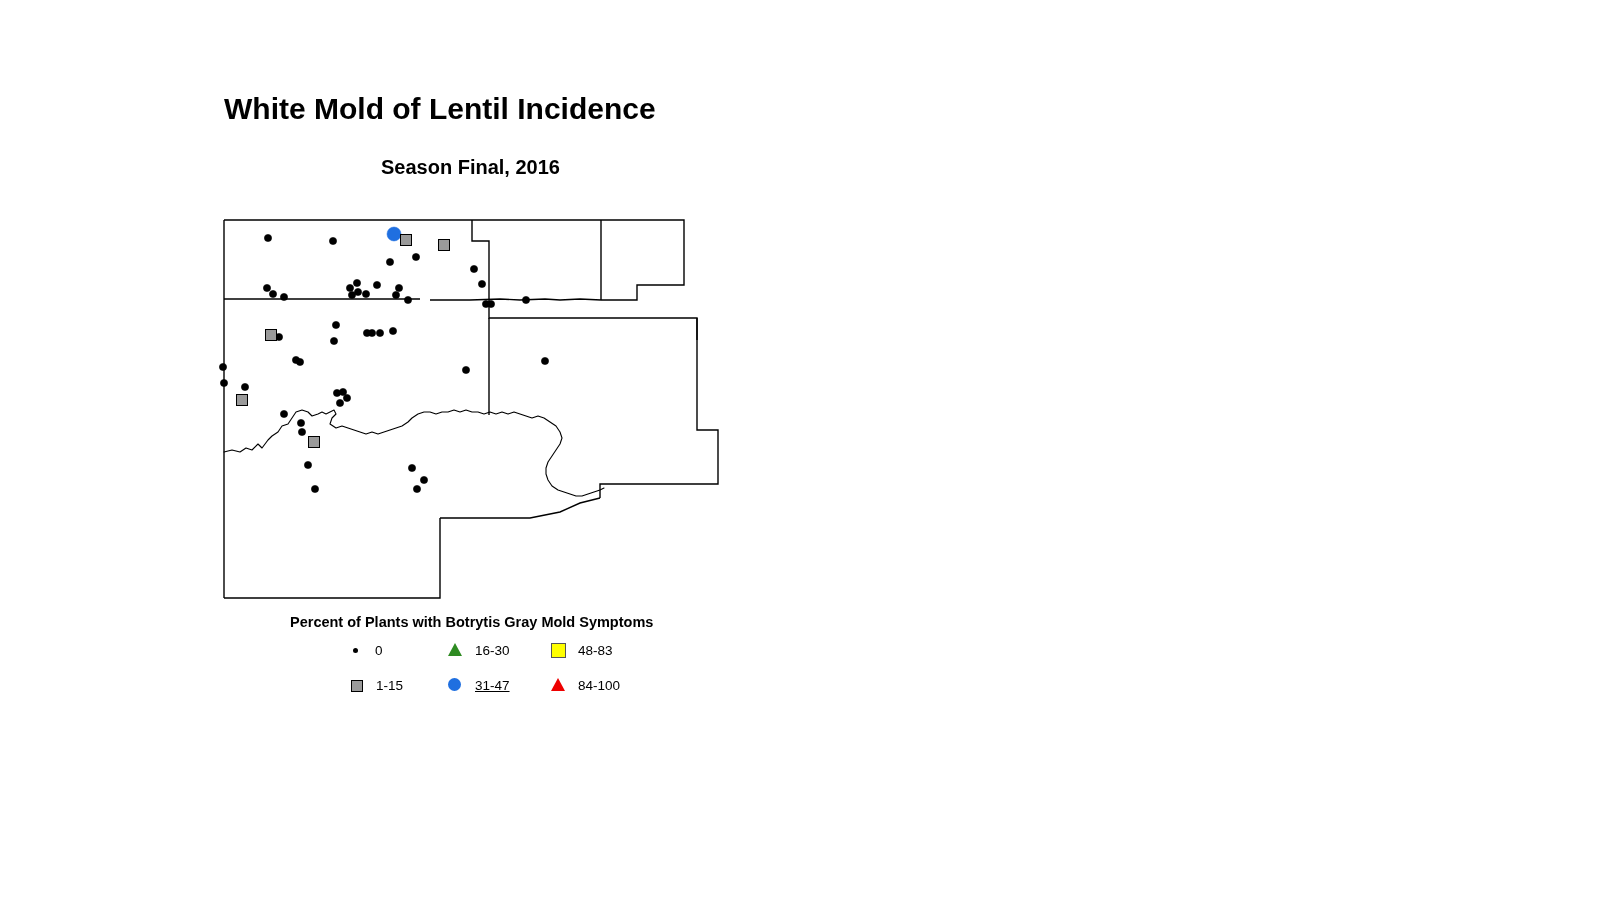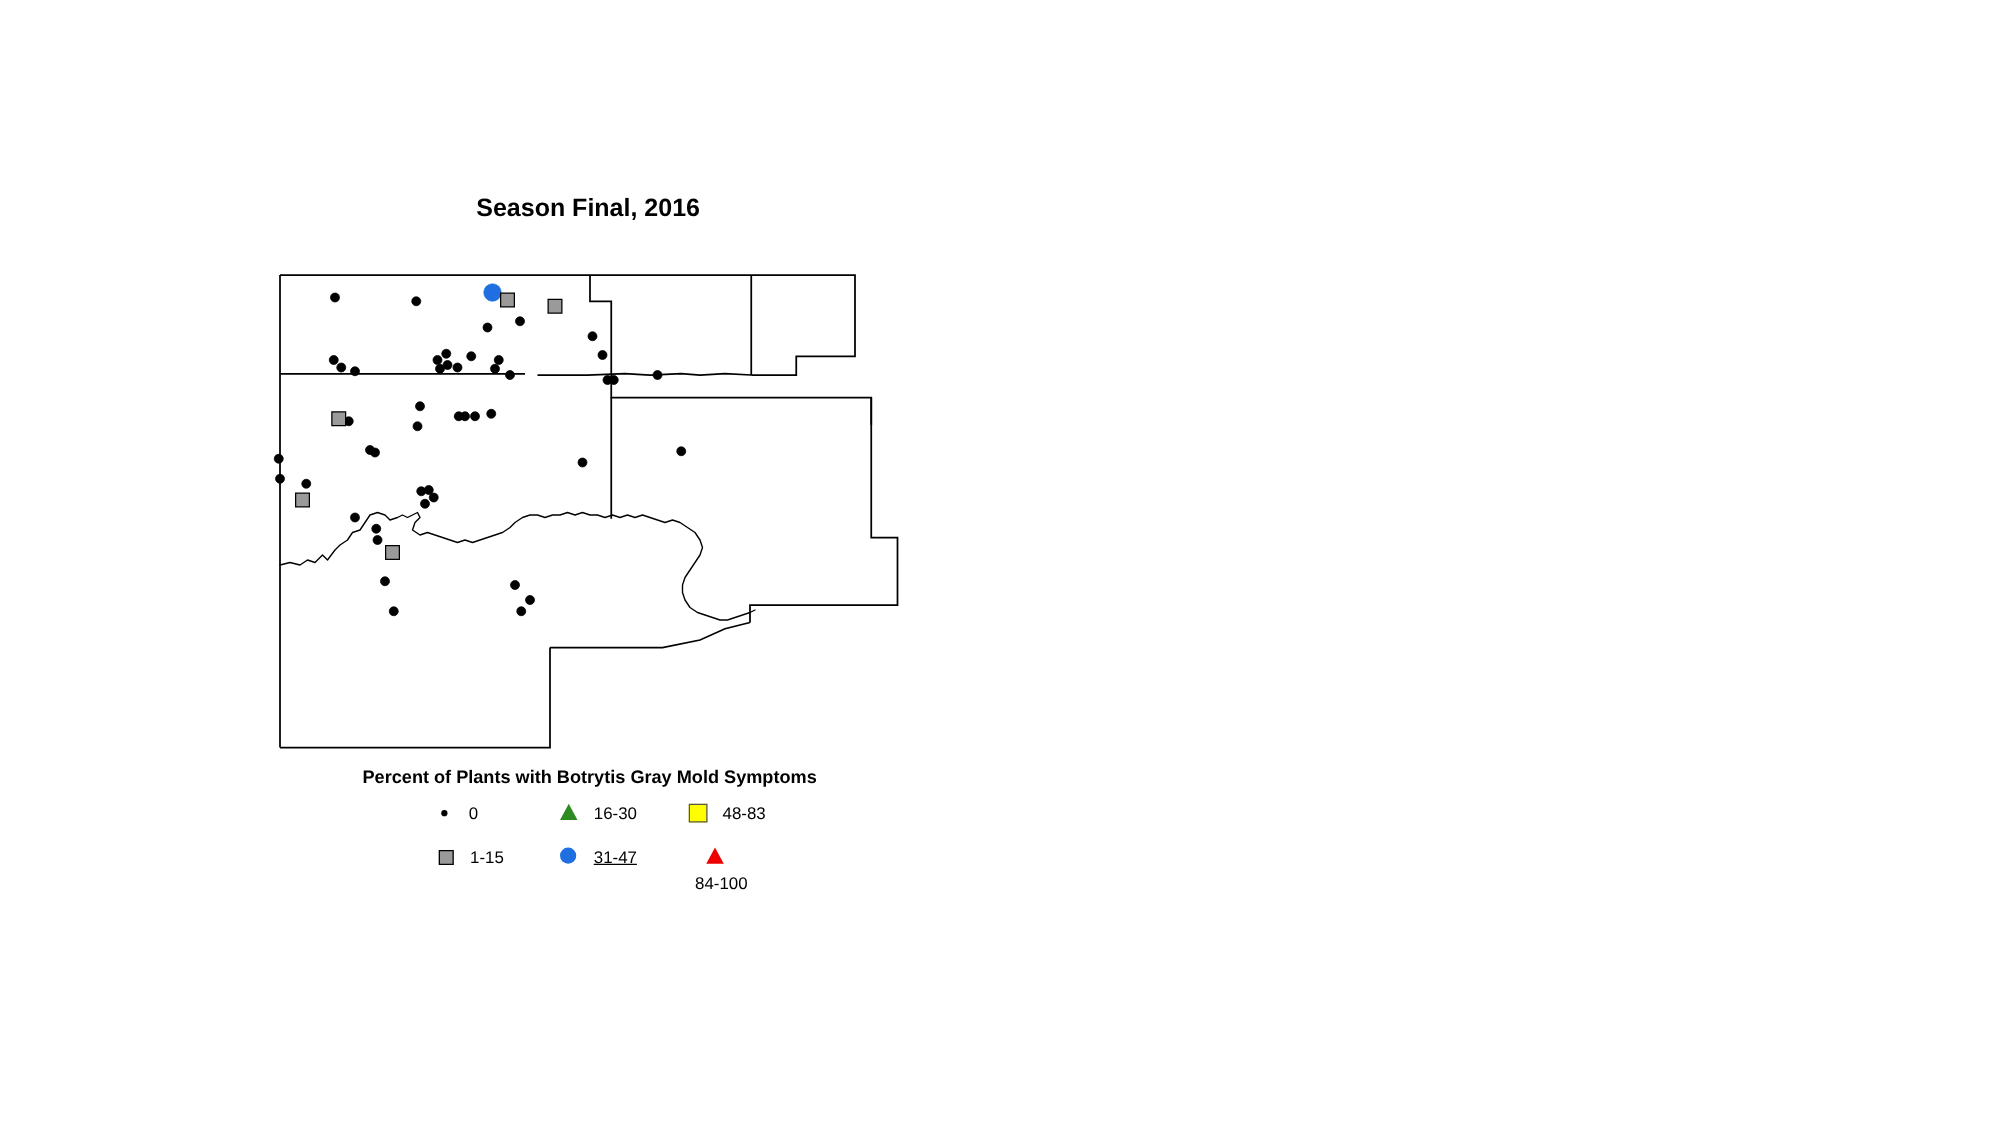--- a/index.html
+++ b/index.html
@@ -123,20 +123,21 @@
     width: 13px; height: 13px;
     border-radius: 50%;
     background: #1f6fe0;
   }
 </style>
 </head>
 <body>
 
 <div id="figure">
 
+  <div class="title">White Mold of Lentil Incidence</div>
   <div class="subtitle">Season Final, 2016</div>
 
   <svg id="map-svg" width="1612" height="900">
     <g fill="none" stroke="#000000" stroke-width="1.4" stroke-linejoin="miter">
 
       <path d="M 224,220 L 684,220 L 684,285 L 637,285 L 637,300 L 601,300"></path>
 
       <path d="M 224,220 L 224,598"></path>
 
       <path d="M 224,299 L 400,299 L 420,299"></path>
@@ -241,21 +242,21 @@
           <span class="sym-bcircle"></span>
         </span>
       <span class="legend-label">31-47</span>
     </div>
     <div class="legend-item" style="left:203px; top:0px;align-items:flex-end;">
       <span class="legend-sym">
           <span class="sym-ysquare"></span>
         </span>
       <span class="legend-label">48-83</span>
     </div>
-    <div class="legend-item" style="left:203px; top:35px;flex-direction:column;">
+    <div class="legend-item" style="left:203px; top:35px;">
       <span class="legend-sym">
           <span class="sym-rtri"></span>
         </span>
       <span class="legend-label">84-100</span>
     </div>
   </div>
 
 </div>
 
 </body></html>

